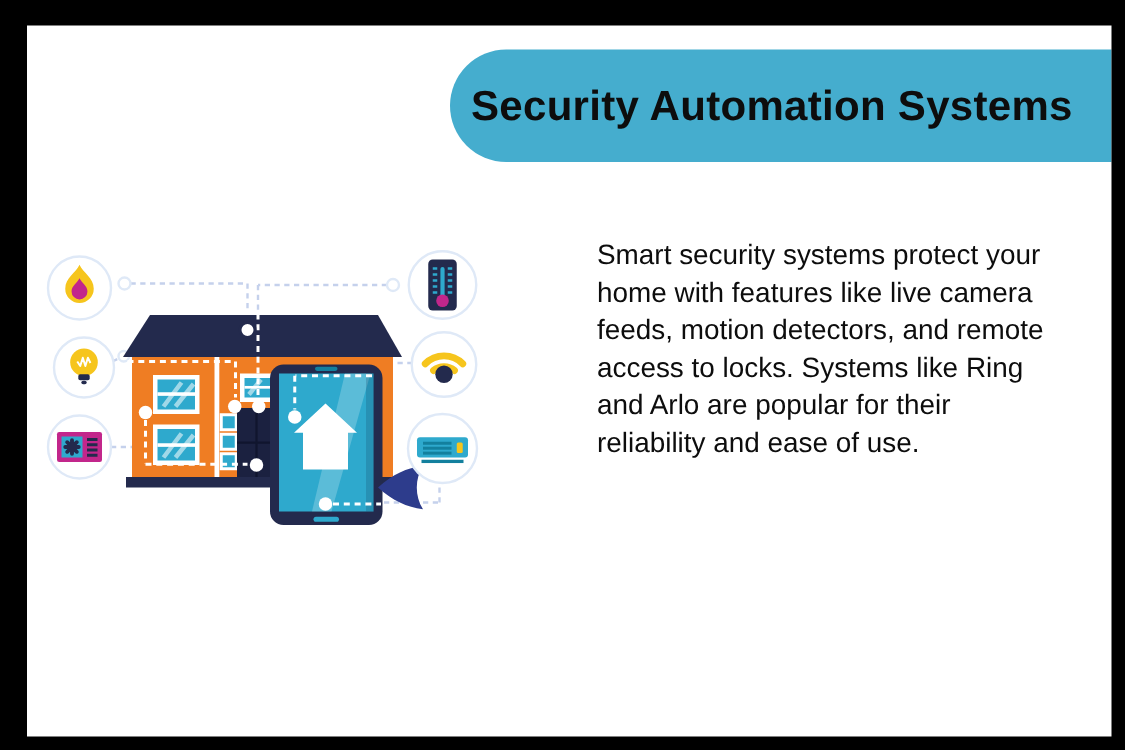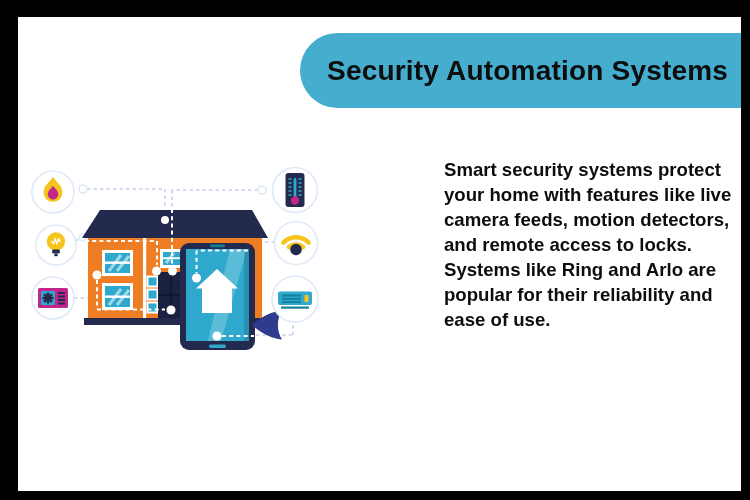--- a/index.html
+++ b/index.html
@@ -16,25 +16,25 @@
   }
   .banner{
     position:absolute;left:300px;top:33px;width:441px;height:75px;
     background:var(--banner-bg);
     border-radius:37.5px 0 0 37.5px;
     display:flex;align-items:center;
     z-index:10;
   }
   .banner-title{
     font-size:28px;font-weight:bold;color:var(--ink);
-    padding-left:27px;letter-spacing:.2px;white-space:nowrap;
+    padding-left:14px;letter-spacing:.2px;white-space:nowrap;
   }
   .description{
-    position:absolute;left:444px;top:157px;width:302px;
-    font-size:18.6px;line-height:25px;font-weight:bold;color:var(--ink);
+    position:absolute;left:398px;top:157px;width:302px;
+    font-size:18.6px;line-height:25px;font-weight:normal;color:var(--ink);
   }
   .illustration{
     position:absolute;left:25px;top:145px;width:310px;height:225px;
   }
   
   .navy{fill:var(--navy);} .navy2{fill:var(--navy-deep);}
   .orange{fill:var(--orange);} .teal{fill:var(--teal);}
   .teal2{fill:var(--teal-deep);} .yellow{fill:var(--yellow);}
   .magenta{fill:var(--magenta);} .white{fill:#fff;}
   .indigo{fill:var(--indigo);}

